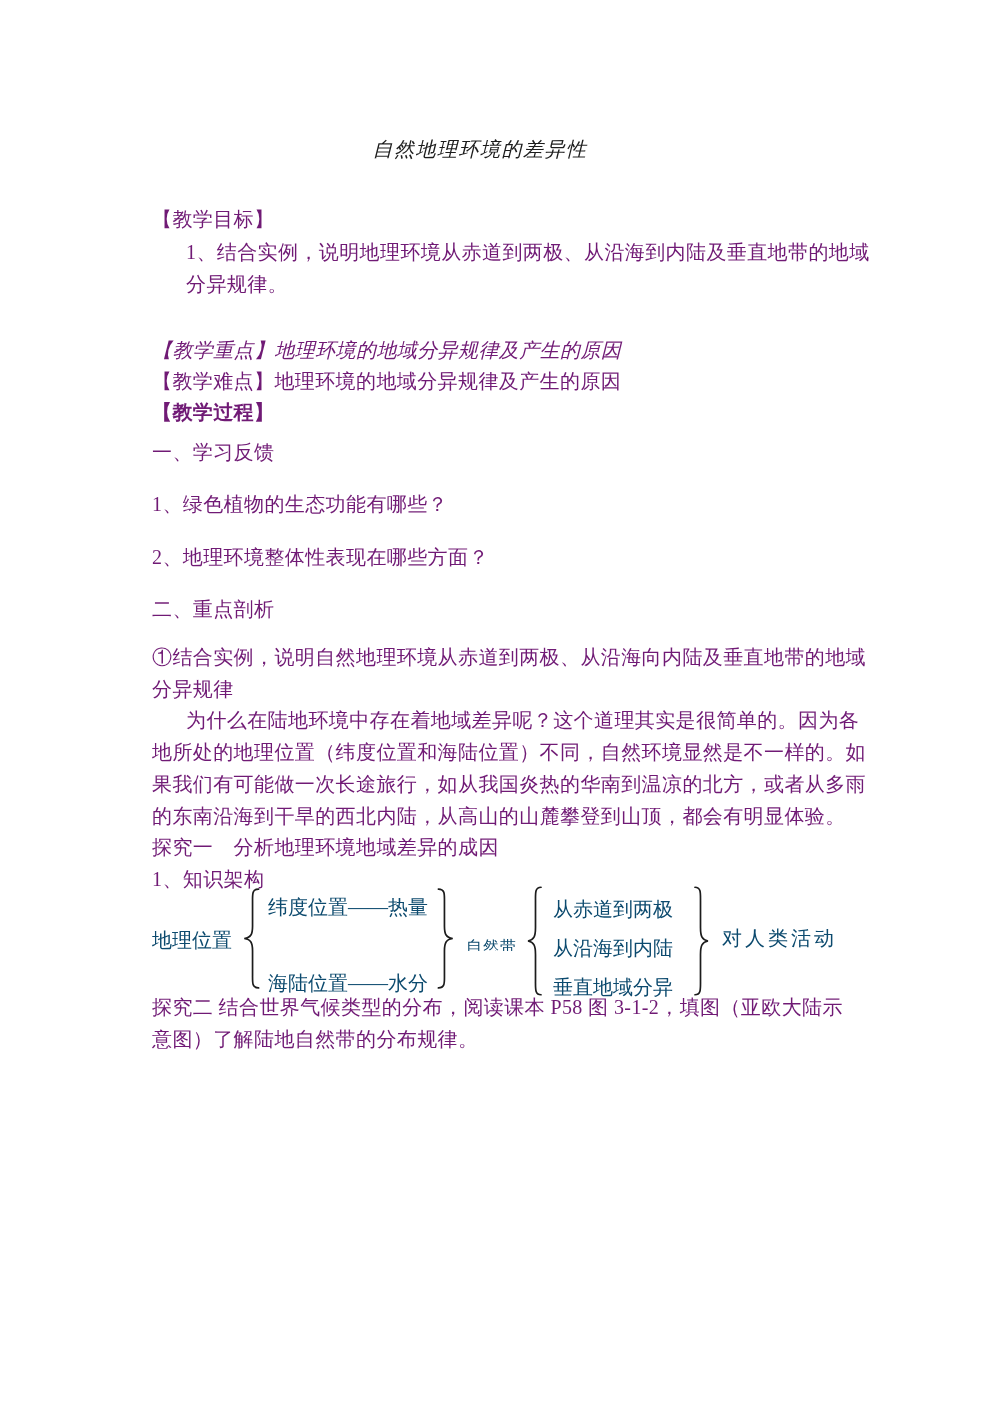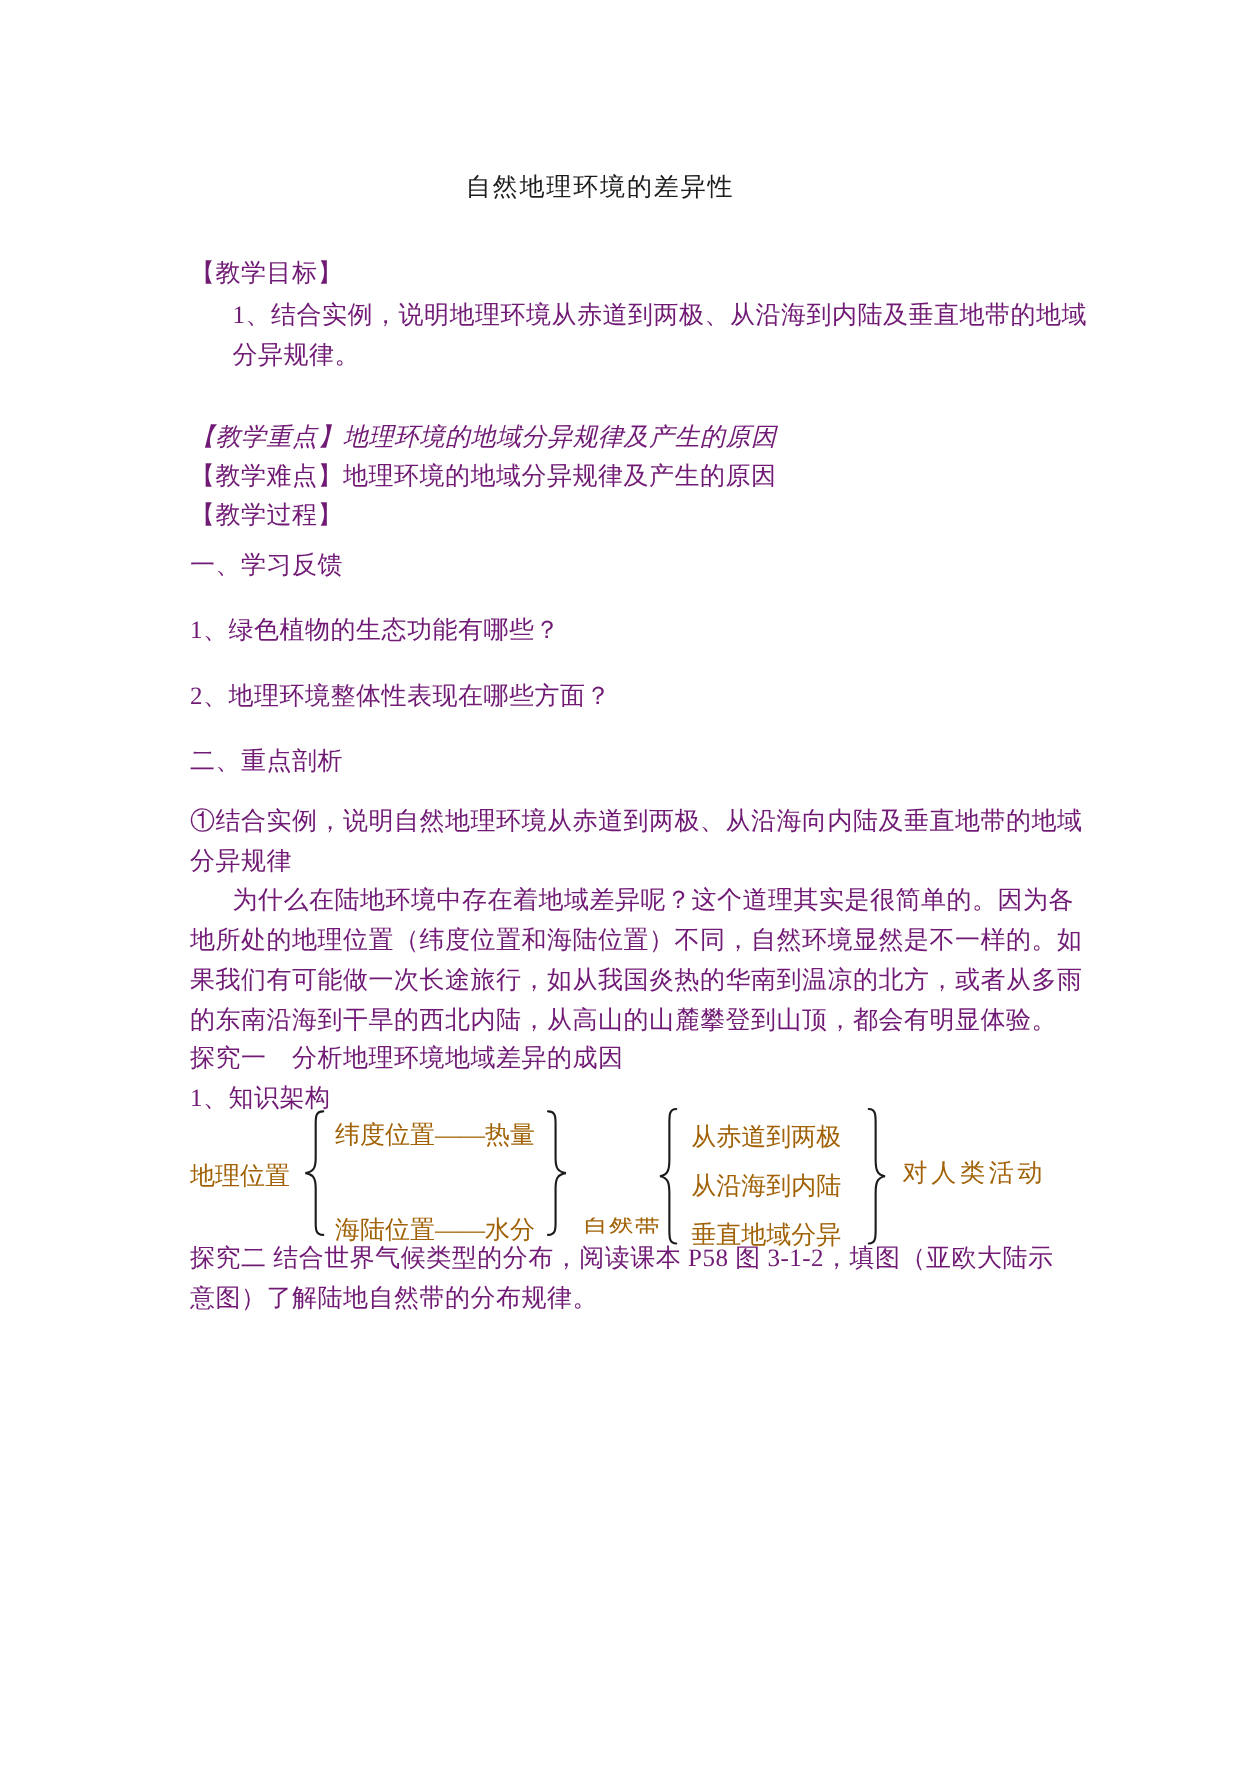--- a/index.html
+++ b/index.html
@@ -27,53 +27,53 @@
   .title {
     position: absolute;
     top: 136px; left: 0;
     width: 944px;
     text-align: center;
     font-size: 20px;
     letter-spacing: 1.5px;
     padding-left: 16px;
     box-sizing: border-box;
     white-space: pre;
+    font-style: italic;
   }
-  .diagram-node { position: absolute; font-size: 20px; white-space: pre; color: #a16207; }
+  .diagram-node { position: absolute; font-size: 20px; white-space: pre; color: #0c4a6e; }
   .brace { position: absolute; }
   .brace path {
     fill: none;
     stroke: #1c1c1c;
     stroke-width: 1.7;
     stroke-linecap: round;
     vector-effect: non-scaling-stroke;
   }
   .middle-node {
-    font-size: 20px;
+    font-size: 16px;
     line-height: 18px;
     height: 13px;           
     overflow: hidden;
     letter-spacing: 1px;
-    margin-top: 36px;
   }
   .right-node { letter-spacing: 3px; }
 </style>
 </head>
 <body>
 
 <div class="page">
 
   <div class="title">自然地理环境的差异性</div>
 
   <div class="ln" style="left:152px; top:206px;">【教学目标】</div>
   <div class="ln" style="left:186px; top:239px;">1、结合实例，说明地理环境从赤道到两极、从沿海到内陆及垂直地带的地域</div>
   <div class="ln" style="left:186px; top:271px;">分异规律。</div>
   <div class="ln" style="left:152px; top:337px;font-style:italic;">【教学重点】地理环境的地域分异规律及产生的原因</div>
   <div class="ln" style="left:152px; top:368px;">【教学难点】地理环境的地域分异规律及产生的原因</div>
-  <div class="ln" style="left:152px; top:399px;">【教学过程】</div>
+  <div class="ln" style="left:152px; top:399px;font-weight:bold;">【教学过程】</div>
 
   <div class="ln" style="left:152px; top:439px;">一、学习反馈</div>
   <div class="ln" style="left:152px; top:491px;">1、绿色植物的生态功能有哪些？</div>
   <div class="ln" style="left:152px; top:544px;">2、地理环境整体性表现在哪些方面？</div>
 
   <div class="ln" style="left:152px; top:596px;">二、重点剖析</div>
   <div class="ln" style="left:152px; top:644px;">①结合实例，说明自然地理环境从赤道到两极、从沿海向内陆及垂直地带的地域</div>
   <div class="ln" style="left:152px; top:676px;">分异规律</div>
 
   <div class="ln" style="left:186px; top:707px;">为什么在陆地环境中存在着地域差异呢？这个道理其实是很简单的。因为各</div>

